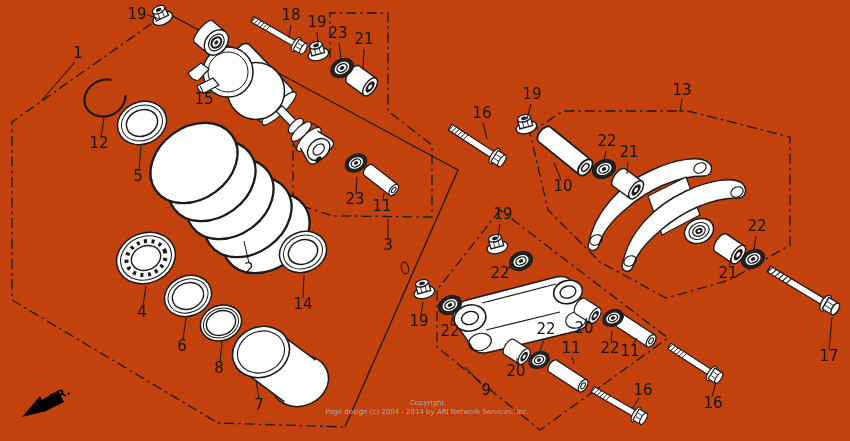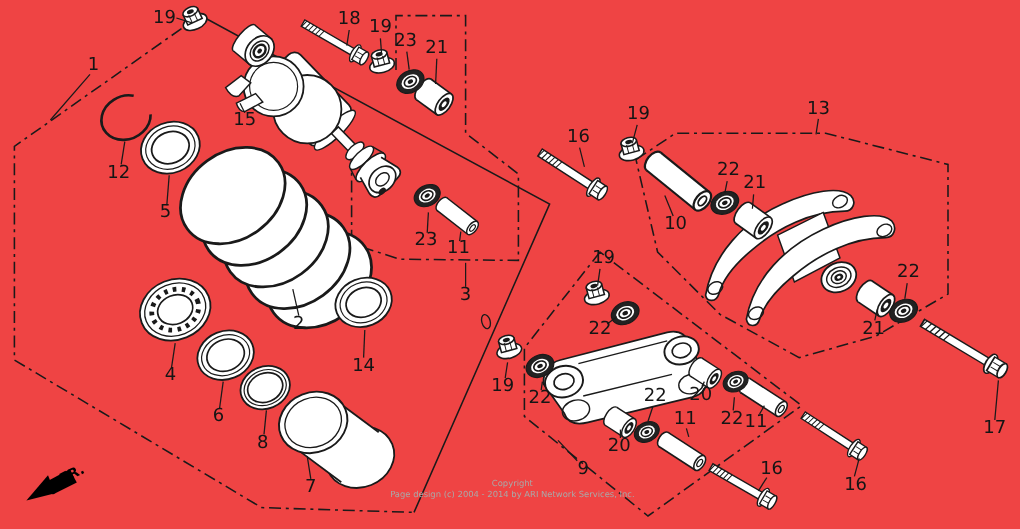--- a/index.html
+++ b/index.html
@@ -1,16 +1,16 @@
 <!DOCTYPE html>
 <html><head>
 <meta charset="utf-8">
 <style>
   html,body{margin:0;padding:0;background:#ffffff;}
-  .stage{position:relative;width:850px;height:441px;background:#ef4444;overflow:hidden;}
+  .stage{position:relative;width:850px;height:441px;background:#c2410c;overflow:hidden;}
   svg{display:block;}
   .plbl{font-family:"DejaVu Sans","Liberation Sans",sans-serif;font-size:15px;fill:#151515;}
   .ldr{stroke:#1a1a1a;stroke-width:1.05;}
   .bnd{fill:none;stroke:#1a1a1a;stroke-width:1.3;stroke-dasharray:10 4 2.5 4;}
   .sld{fill:none;stroke:#1a1a1a;stroke-width:1.3;}
   .cpy{font-family:"DejaVu Sans","Liberation Sans",sans-serif;font-size:7px;fill:#a9a9a9;text-anchor:middle;}
   .frt{font-family:"DejaVu Sans","Liberation Sans",sans-serif;font-size:11.5px;font-weight:bold;fill:#000;}
 </style>
 </head>
 <body>

